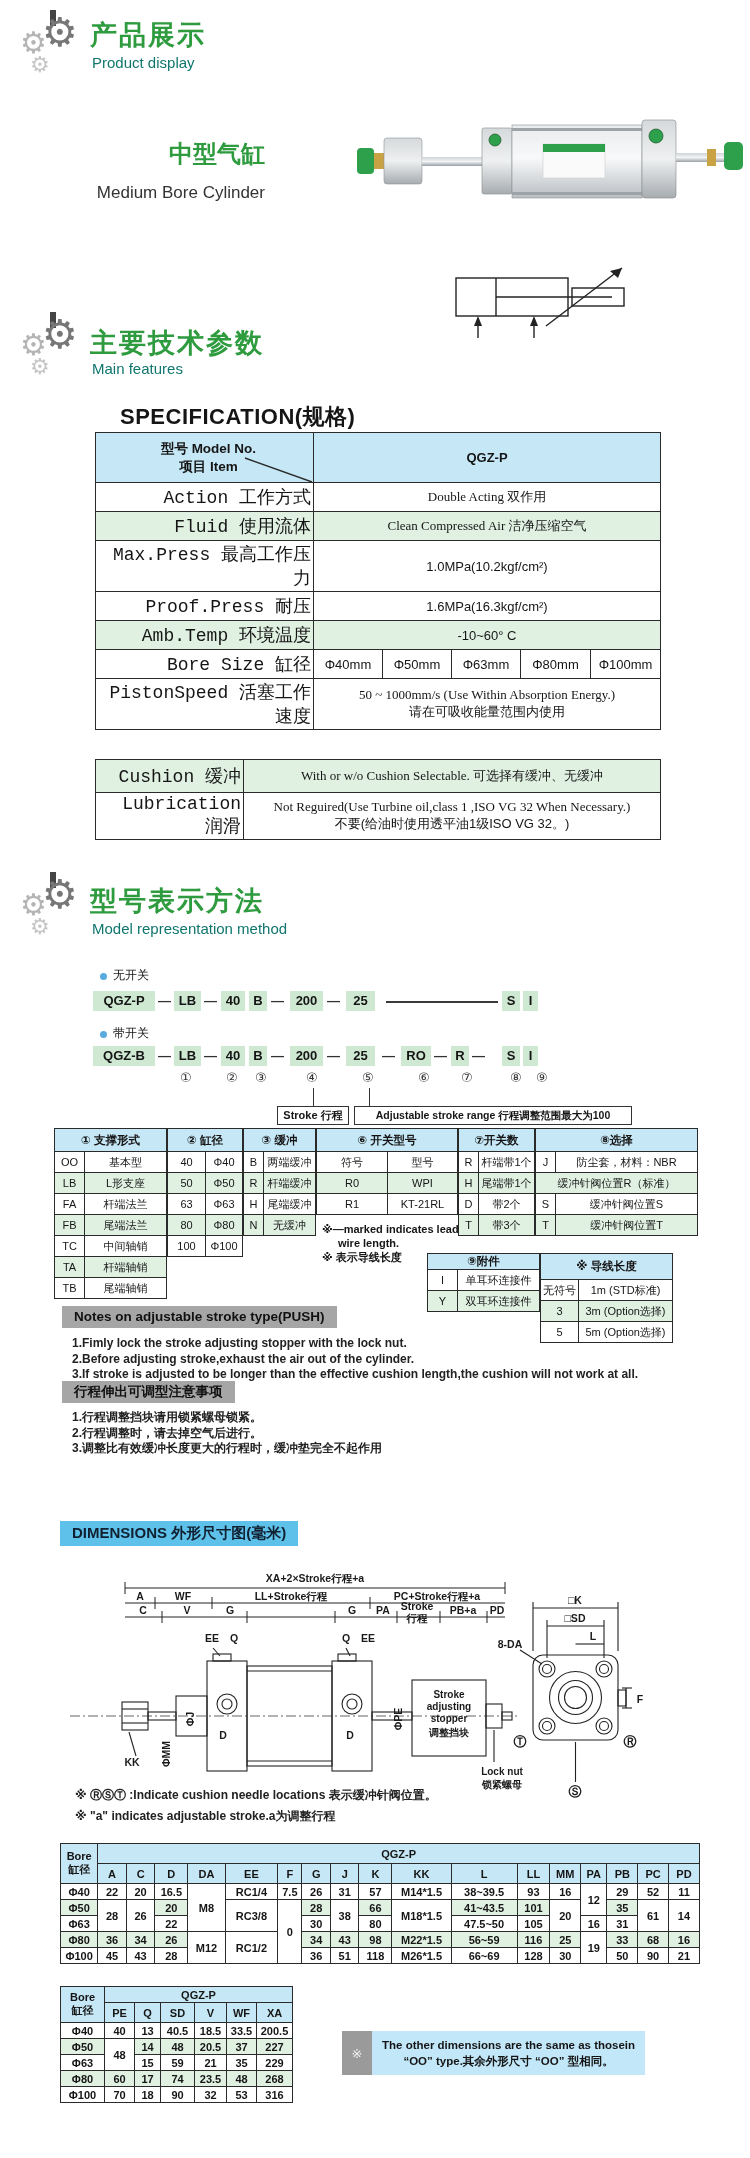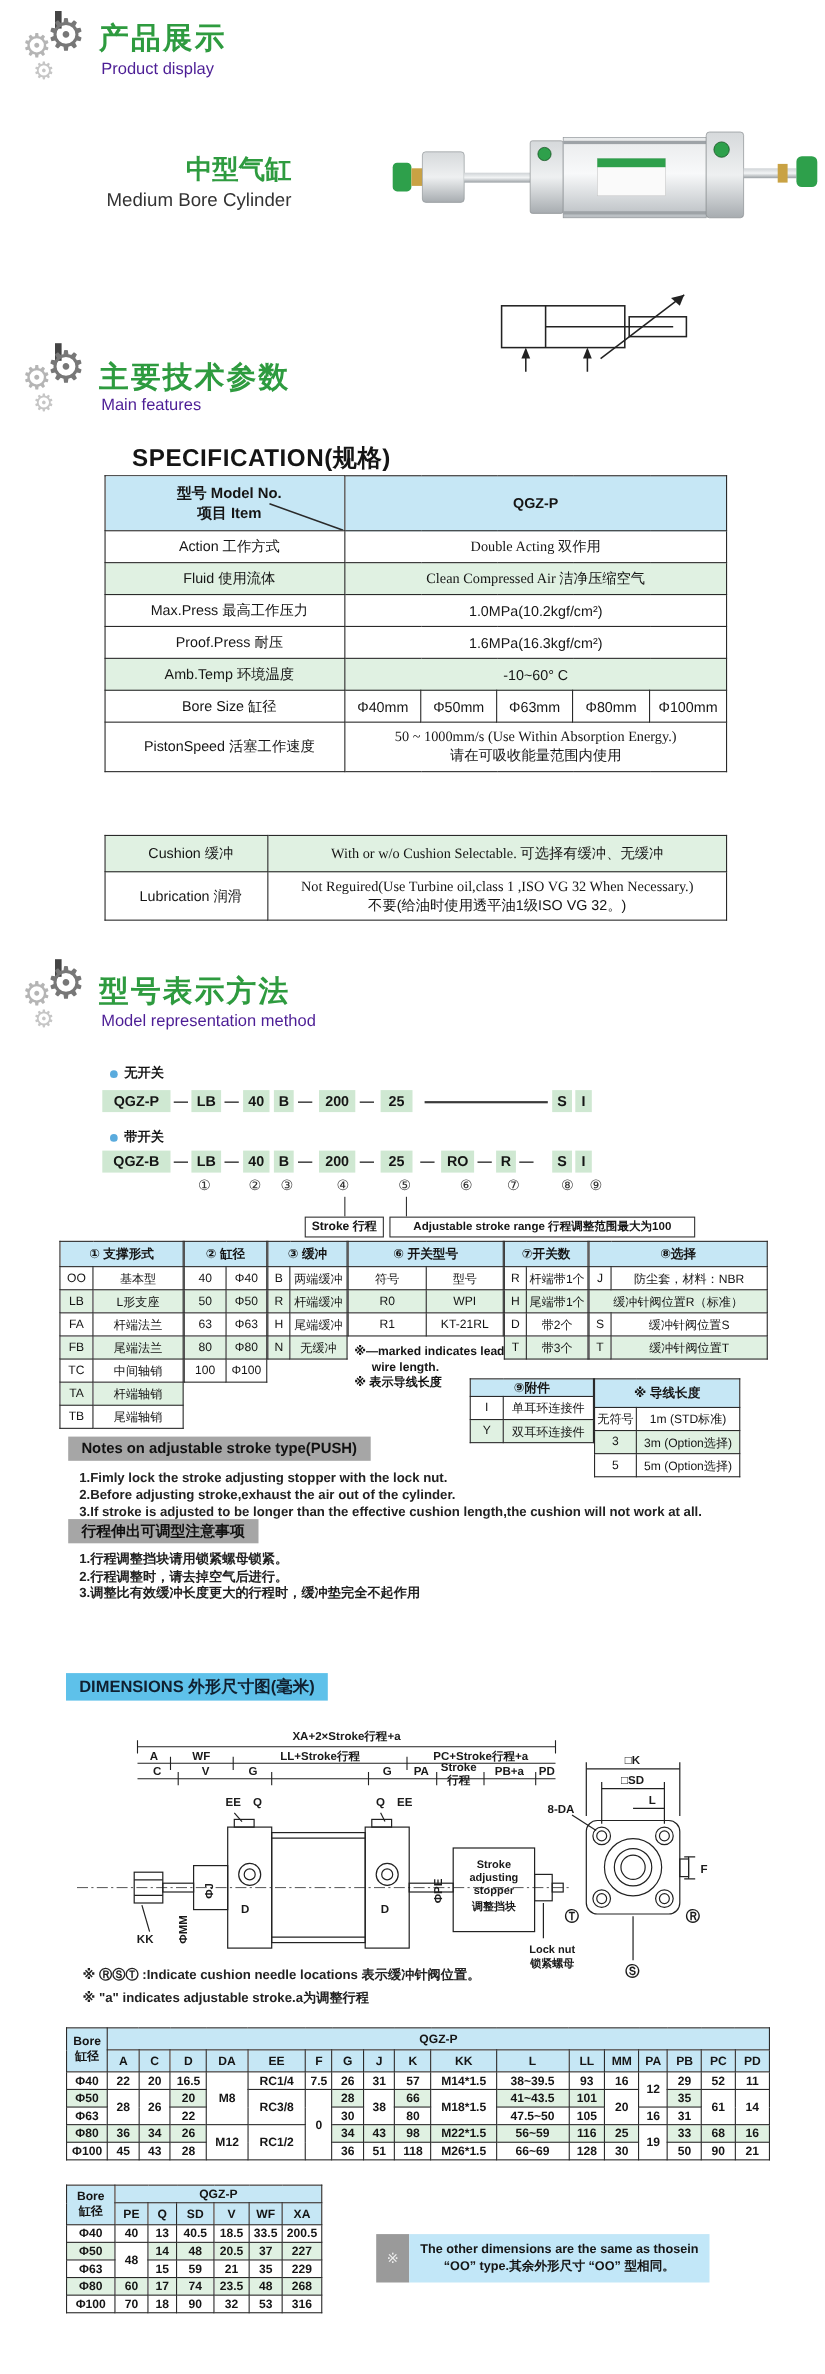--- a/index.html
+++ b/index.html
@@ -2,43 +2,43 @@
 <html style="--green: #2e9b3f; --boxgreen: #cfe8d2; --rowgreen: #e0f1e2; --blue: #c6e7f5; --dimblue: #5ec1ea; --noteblue: #c2e7f8; --gray: #a6a6a6;"><head>
 <meta charset="utf-8">
 <style>
 :root{--green:#2e9b3f;--boxgreen:#cfe8d2;--rowgreen:#e0f1e2;--blue:#c6e7f5;--dimblue:#5ec1ea;--noteblue:#c2e7f8;--gray:#a6a6a6;}
 *{box-sizing:border-box;margin:0;padding:0}
 body{background:#fff}
 .page{position:relative;width:750px;height:2158px;background:#fff;overflow:hidden;
   font-family:"Liberation Sans","DejaVu Sans",sans-serif;color:#151515}
 .abs{position:absolute}
 .sec-title{color:var(--green);font-weight:bold;font-size:27px;letter-spacing:2px;line-height:1}
-.sec-sub{color:#4c1d95;font-size:15px}
+.sec-sub{color:#0f766e;font-size:15px}
 .gearlogo{position:absolute;width:70px;height:72px}
 .gearlogo .g1{position:absolute;font-size:40px;color:#777;left:22px;top:2px;line-height:1}
 .gearlogo .g2{position:absolute;font-size:30px;color:#b5b5b5;left:0px;top:18px;line-height:1}
 .gearlogo .g3{position:absolute;font-size:22px;color:#c6c6c6;left:10px;top:44px;line-height:1}
 .gearlogo .stack{position:absolute;left:30px;top:0;width:6px;height:16px;background:#444}
 
 .spec{position:absolute;border-collapse:collapse;table-layout:fixed}
 .spec td{border:1.3px solid #2a2a2a;text-align:center;font-size:13px;padding:1px 2px}
-.spec td.lab{text-align:center;padding-left:10px;font-family:Liberation Sans, sans-serif;font-size:13px}
+.spec td.lab{text-align:right;padding-left:10px;font-family:Liberation Mono, monospace;font-size:18px}
 .spec td.hd{background:var(--blue)}
 .spec td.grn{background:var(--rowgreen)}
 .spec .serif{font-family:"Liberation Serif","DejaVu Serif",serif}
 .corner{position:relative;text-align:left}
 .corner .ct1,.corner .ct2{display:block;font-weight:bold;font-size:13.5px;padding-left:8px}
 .corner svg{position:absolute;right:0;bottom:0}
 .qgz{font-size:20px;font-weight:bold}
 
 .mbox{position:absolute;background:var(--boxgreen);font-weight:bold;font-size:13px;
   text-align:center;height:20px;line-height:20px}
 .msep{position:absolute;font-weight:bold;font-size:13px;height:20px;line-height:20px;color:#333}
 .dot{position:absolute;width:7px;height:7px;border-radius:50%;background:#5aabdd}
-.blt{position:absolute;font-size:12px;font-weight:bold}
+.blt{position:absolute;font-size:12px;font-weight:normal}
 .circ{position:absolute;font-size:13px;color:#333}
 .callout{position:absolute;border:1px solid #333;background:#fff;text-align:center;font-weight:bold}
 .vline{position:absolute;width:1px;background:#333}
 .dashline{position:absolute;border-top:2px solid #3a3a3a}
 
 .ct{position:absolute;border-collapse:collapse;table-layout:fixed;font-size:11px}
 .ct th,.ct td{border:1px solid #2a2a2a;text-align:center;overflow:hidden;white-space:nowrap}
 .ct th{background:var(--blue);height:23px;font-size:11.5px;font-weight:bold}
 .ct td{height:21px}
 tr.g td{background:var(--rowgreen)}
@@ -71,21 +71,21 @@
     <span class="stack"></span>
     <span class="g1">⚙</span>
     <span class="g2">⚙</span>
     <span class="g3">⚙</span>
   </div>
   <div class="abs sec-title" style="left:90px;top:22px">产品展示</div>
   <div class="abs sec-sub" style="left:92px;top:54px">Product display</div>
 
   <div class="abs" style="left:40px;top:138px;width:225px;text-align:right">
     <div style="color:var(--green);font-weight:bold;font-size:24px">中型气缸</div>
-    <div style="color:#333;font-size:17px;margin-top:2px">Medium Bore Cylinder</div>
+    <div style="color:#333;font-size:17px;margin-top:13px">Medium Bore Cylinder</div>
   </div>
   <svg class="abs" style="left:355px;top:92px" width="395" height="150" viewBox="0 0 395 150">
     <defs>
       <linearGradient id="met" x1="0" y1="0" x2="0" y2="1">
         <stop offset="0" stop-color="#e9ebec"></stop>
           <stop offset="0.45" stop-color="#f8f9fa"></stop>
           <stop offset="1" stop-color="#b9bec2"></stop>
       </linearGradient>
       <linearGradient id="met2" x1="0" y1="0" x2="0" y2="1">
         <stop offset="0" stop-color="#d6d9db"></stop>

